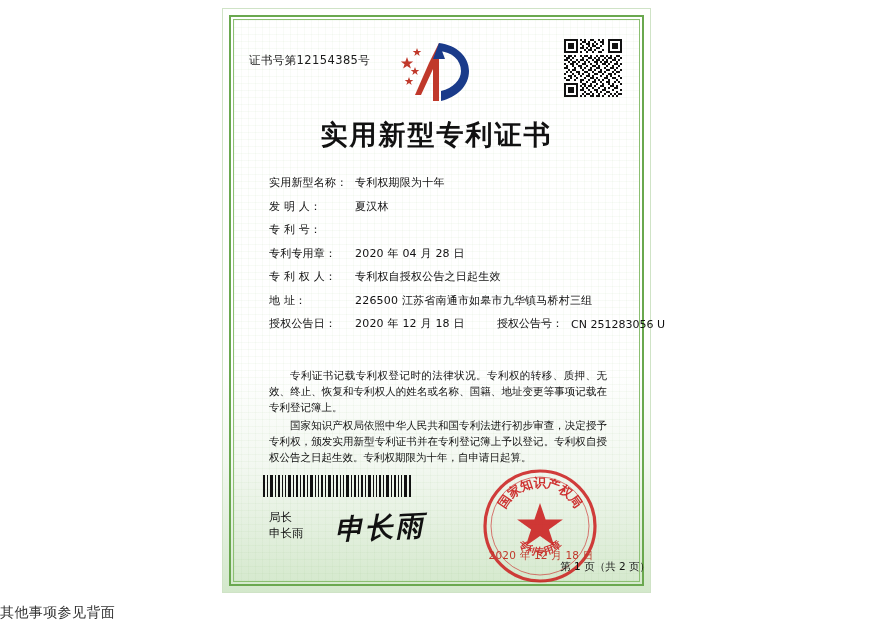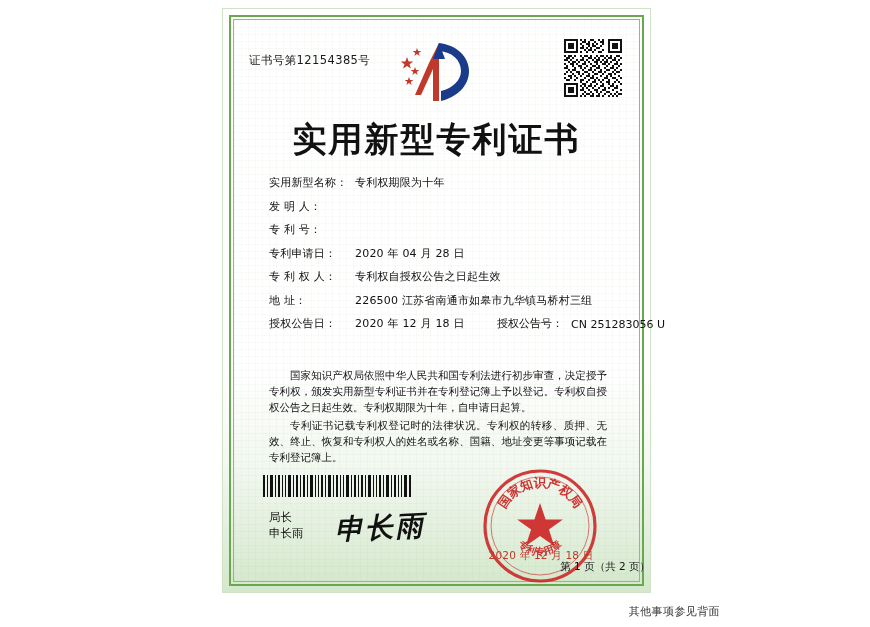--- a/index.html
+++ b/index.html
@@ -11,20 +11,21 @@
     width: 870px;
     height: 627px;
     font-family: "Liberation Sans", sans-serif;
     overflow: hidden;
   }
   .page {
     position: relative;
     width: 720px;
     height: 627px;
     background: #ffffff;
+    padding-left: 48px;
   }
   
   .cert {
     position: absolute;
     left: 222px;
     top: 8px;
     width: 427px;
     height: 583px;
     background: linear-gradient(to bottom, #ffffff 0%, #ffffff 62%, #f3f8f1 78%, #e2efdd 90%, #d3e8cb 100%);
     border: 1px solid #cfe3c6;
@@ -87,21 +88,21 @@
   }
 
   
   .cert-title {
     position: absolute;
     left: 0;
     right: 0;
     top: 108px;
     text-align: center;
     font-family: "DejaVu Sans", sans-serif;
-    font-size: 34px;
+    font-size: 27px;
     font-weight: bold;
     letter-spacing: 2px;
     color: #111111;
   }
 
   
   .fields {
     position: absolute;
     left: 46px;
     top: 166px;
@@ -218,23 +219,23 @@
     text-align: right;
     font-family: "DejaVu Sans", sans-serif;
     font-size: 10.5px;
     color: #111111;
   }
   .footnote {
     position: absolute;
     left: 0;
     right: 0;
     top: 604px;
-    text-align: right;
-    font-family: "DejaVu Sans", sans-serif;
-    font-size: 11px;
+    text-align: left;
+    font-family: "DejaVu Sans", sans-serif;
+    font-size: 14px;
     color: #333333;
     letter-spacing: 0.4px;
   }
 </style>
 </head>
 <body>
 
 <div class="page">
 
   <div class="cert">
@@ -496,28 +497,29 @@
 
     <div class="fields">
 
       <div class="field-row">
         <span class="field-label">实用新型名称：</span>
         <span class="field-value">专利权期限为十年</span>
       </div>
 
       <div class="field-row">
         <span class="field-label">发 明 人：</span>
+        <span class="field-value">夏汉林</span>
       </div>
 
       <div class="field-row">
         <span class="field-label">专 利 号：</span>
       </div>
 
       <div class="field-row">
-        <span class="field-label">专利申请日：</span>
+        <span class="field-label">专利专用章：</span>
         <span class="field-value">2020 年 04 月 28 日</span>
       </div>
 
       <div class="field-row">
         <span class="field-label">专 利 权 人：</span>
         <span class="field-value">专利权自授权公告之日起生效</span>
       </div>
 
       <div class="field-row">
         <span class="field-label">地        址：</span>
@@ -527,22 +529,22 @@
       <div class="field-row split">
         <span class="field-label">授权公告日：</span>
         <span class="field-value">2020 年 12 月 18 日</span>
         <span class="field-label2">授权公告号：</span>
         <span class="field-value2">CN 251283056 U</span>
       </div>
 
     </div>
 
     <div class="body-text">
+      <p>专利证书记载专利权登记时的法律状况。专利权的转移、质押、无效、终止、恢复和专利权人的姓名或名称、国籍、地址变更等事项记载在专利登记簿上。</p>
       <p>国家知识产权局依照中华人民共和国专利法进行初步审查，决定授予专利权，颁发实用新型专利证书并在专利登记簿上予以登记。专利权自授权公告之日起生效。专利权期限为十年，自申请日起算。</p>
-      <p>专利证书记载专利权登记时的法律状况。专利权的转移、质押、无效、终止、恢复和专利权人的姓名或名称、国籍、地址变更等事项记载在专利登记簿上。</p>
     </div>
 
     <div class="barcode">
       <svg viewBox="0 0 148 22" width="148" height="22" xmlns="http://www.w3.org/2000/svg" shape-rendering="crispEdges">
         <rect width="148" height="22" fill="none"></rect>
         <g fill="#111111">
           <rect x="0" y="0" width="2" height="22"></rect>
             <rect x="4" y="0" width="1" height="22"></rect>
           <rect x="7" y="0" width="3" height="22"></rect>
             <rect x="12" y="0" width="1" height="22"></rect>

